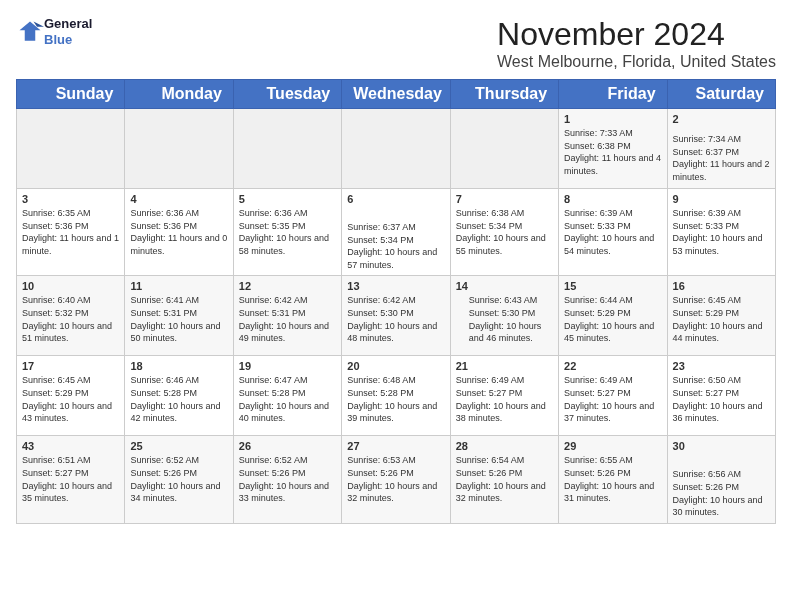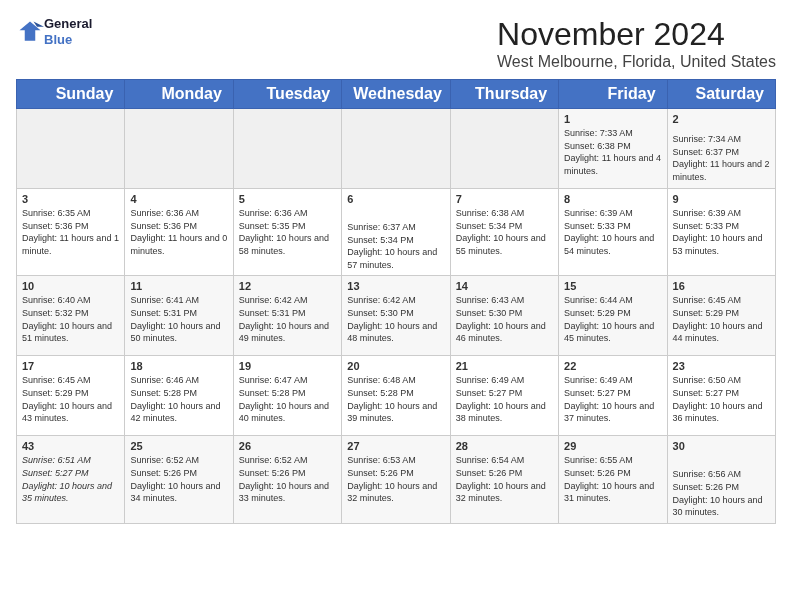--- a/index.html
+++ b/index.html
@@ -199,21 +199,21 @@
 Daylight: 10 hours and 49 minutes.</div>
         </td>
         <td>
           <span class="day-number">13</span>
           <div class="day-info" style="white-space: pre-line;">Sunrise: 6:42 AM
 Sunset: 5:30 PM
 Daylight: 10 hours and 48 minutes.</div>
         </td>
         <td>
           <span class="day-number">14</span>
-          <div class="day-info" style="white-space: pre-line;">Sunrise: 6:43 AM
+          <div class="day-info" style="white-space: pre-line; margin-left: 13px;">Sunrise: 6:43 AM
 Sunset: 5:30 PM
 Daylight: 10 hours and 46 minutes.</div>
         </td>
         <td>
           <span class="day-number">15</span>
           <div class="day-info" style="white-space: pre-line;">Sunrise: 6:44 AM
 Sunset: 5:29 PM
 Daylight: 10 hours and 45 minutes.</div>
         </td>
         <td>
@@ -263,21 +263,21 @@
         <td>
           <span class="day-number">23</span>
           <div class="day-info" style="white-space: pre-line;">Sunrise: 6:50 AM
 Sunset: 5:27 PM
 Daylight: 10 hours and 36 minutes.</div>
         </td>
       </tr>
       <tr>
         <td>
           <span class="day-number">43</span>
-          <div class="day-info" style="white-space: pre-line; font-style: italic;">Sunrise: 6:51 AM
+          <div class="day-info" style="white-space: pre-line;">Sunrise: 6:51 AM
 Sunset: 5:27 PM
 Daylight: 10 hours and 35 minutes.</div>
         </td>
         <td>
           <span class="day-number">25</span>
           <div class="day-info" style="white-space: pre-line;">Sunrise: 6:52 AM
 Sunset: 5:26 PM
 Daylight: 10 hours and 34 minutes.</div>
         </td>
         <td>

